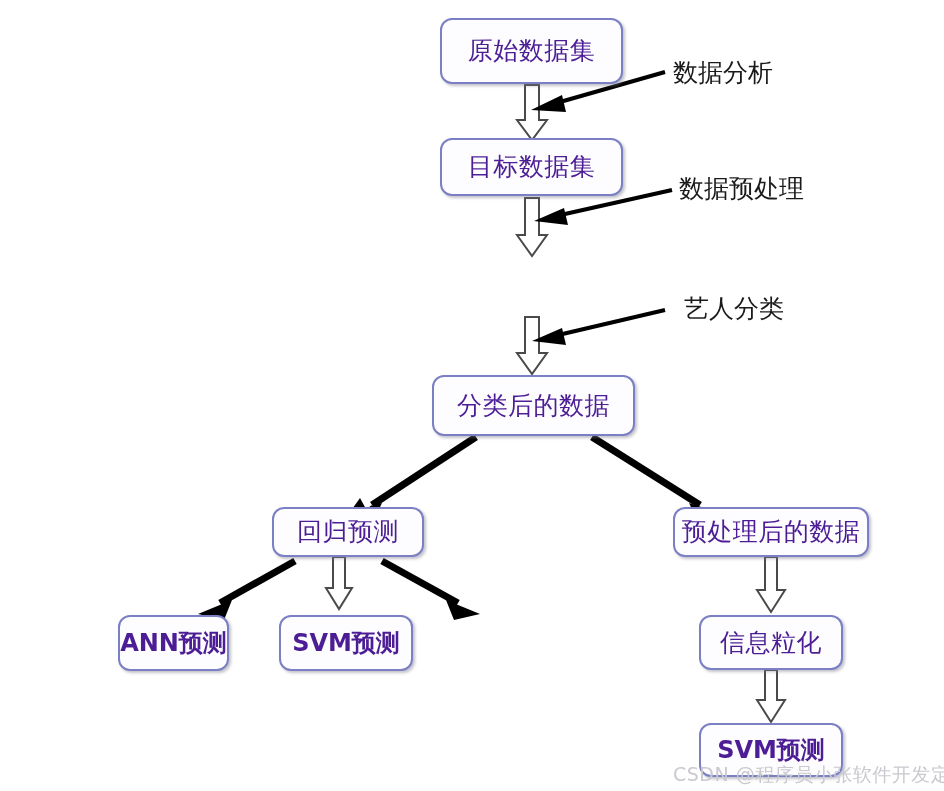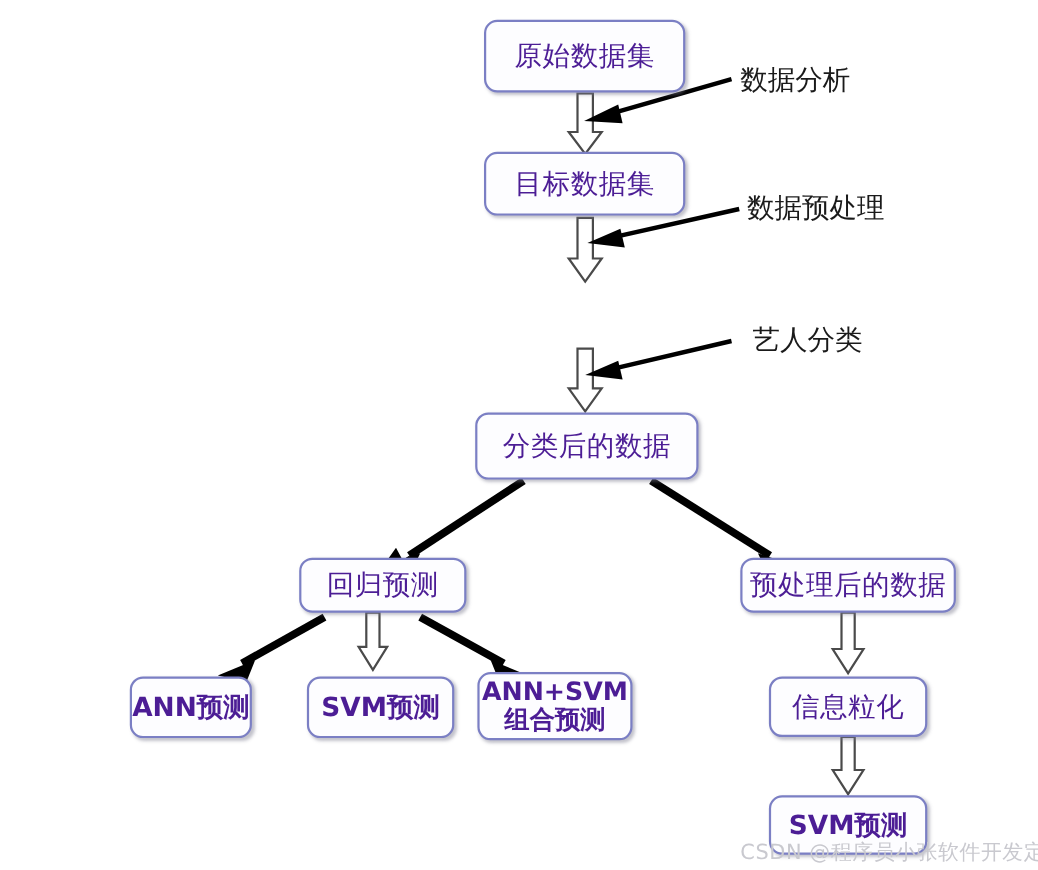--- a/index.html
+++ b/index.html
@@ -167,24 +167,20 @@
   </div>
 
   <div class="node" style="left:118px; top:615px; width:111px; height:56px;">
     <span class="lbl cn-b">ANN预测</span>
   </div>
 
   <div class="node" style="left:279px; top:615px; width:134px; height:56px;">
     <span class="lbl cn-b">SVM预测</span>
   </div>
 
-  <div class="node" style="left:434px; top:611px; width:141px; height:62px;">
-    <span class="lbl cn-b two-line">ANN+SVM
-组合预测</span>
-  </div>
 
   <div class="node" style="left:699px; top:615px; width:144px; height:55px;">
     <span class="lbl cn">信息粒化</span>
   </div>
 
   <div class="node" style="left:699px; top:723px; width:144px; height:54px;">
     <span class="lbl cn-b">SVM预测</span>
   </div>
 
   <div class="anno" style="left:673px; top:56px;">

